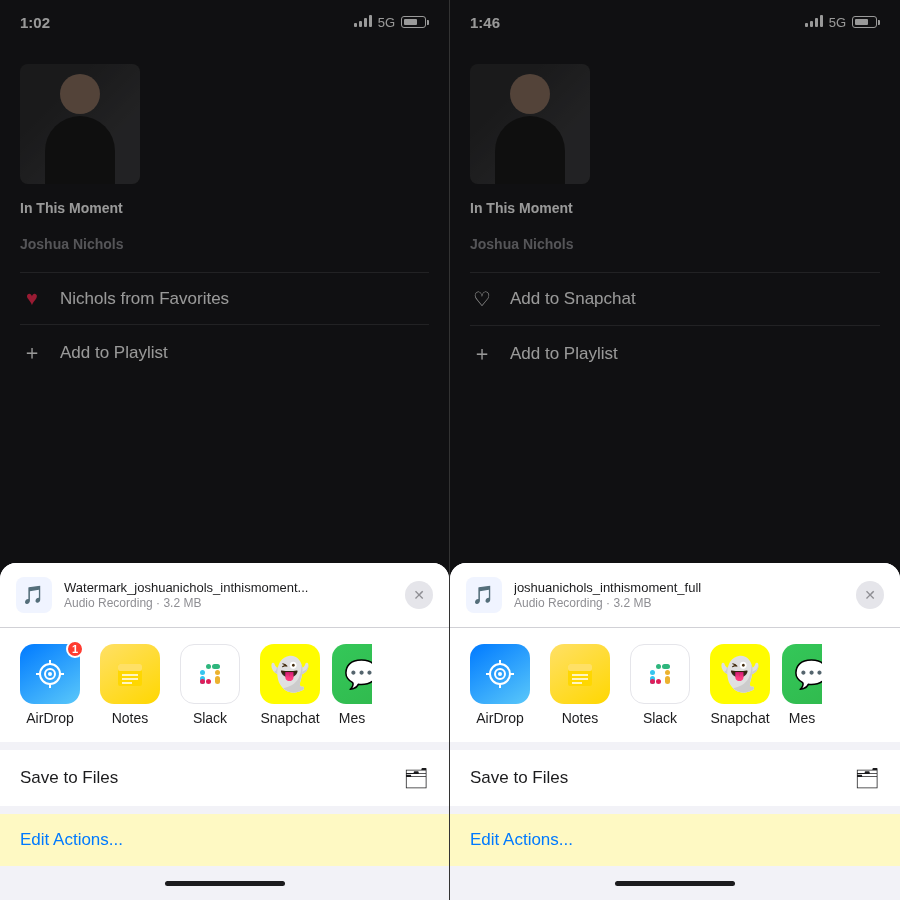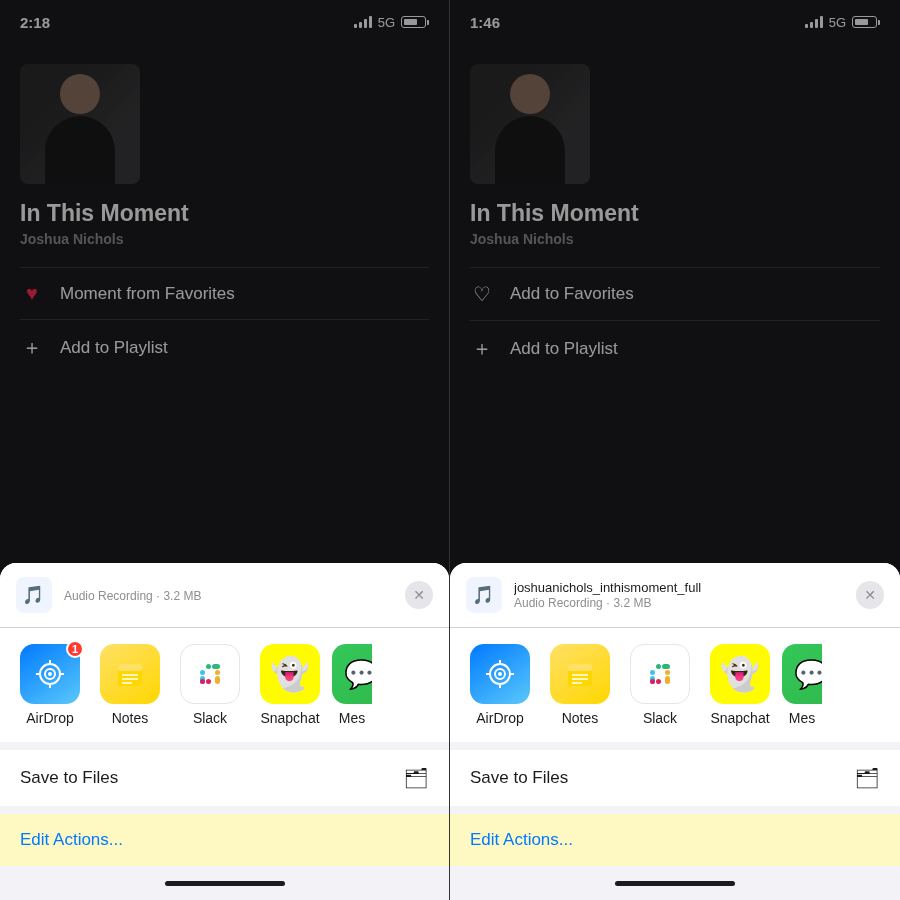--- a/index.html
+++ b/index.html
@@ -30,21 +30,20 @@
       justify-content: space-between;
       padding: 0 20px;
       background: #1c1c1e;
       color: white;
       font-size: 15px;
       font-weight: 600;
     }
 
     .status-right {
       display: flex;
-      align-items: center;
       gap: 6px;
       font-size: 13px;
       font-weight: 500;
     }
 
     
     .signal-bars {
       display: flex;
       align-items: flex-end;
       gap: 2px;
@@ -125,23 +124,23 @@
     .person-body {
       width: 70px;
       height: 70px;
       background: #1a1a1a;
       border-radius: 35px 35px 0 0;
       margin: 0 auto;
     }
 
     .track-title {
       color: white;
-      font-size: 23px;
+      font-size: 14px;
       font-weight: 600;
-      margin-bottom: 4px;
+      margin-bottom: 20px;
     }
 
     .track-artist {
       color: #8e8e93;
       font-size: 14px;
       margin-bottom: 20px;
       font-weight: bold;
     }
 
     .menu-item {
@@ -395,21 +394,21 @@
       background: rgba(0,0,0,0.4);
       z-index: 5;
     }
   </style>
 </head>
 <body>
 
 <div class="phone-screen left">
 
   <div class="status-bar">
-    <span>2:18</span>
+    <span>1:02</span>
     <div class="status-right">
       <div class="signal-bars">
         <span></span>
           <span></span>
           <span></span>
           <span></span>
       </div>
       <span>5G</span>
       <div class="battery">
         <div class="battery-body">
@@ -424,34 +423,35 @@
     <div class="album-art">
       <div class="person-figure">
         <div class="person-head"></div>
         <div class="person-body"></div>
       </div>
     </div>
     <div class="track-title">In This Moment</div>
     <div class="track-artist">Joshua Nichols</div>
     <div class="menu-item">
       <span class="menu-icon heart-filled">♥</span>
-      <span>Moment from Favorites</span>
+      <span>Nichols from Favorites</span>
     </div>
     <div class="menu-item">
       <span class="menu-icon">＋</span>
       <span>Add to Playlist</span>
     </div>
   </div>
 
   <div class="dimmed-overlay"></div>
 
   <div class="share-sheet">
     <div class="share-header">
       <div class="file-icon-box">🎵</div>
       <div class="file-info">
+        <div class="file-name">Watermark_joshuanichols_inthismoment...</div>
         <div class="file-meta">Audio Recording · 3.2 MB</div>
       </div>
       <div class="close-btn">✕</div>
     </div>
 
     <div class="apps-row">
 
       <div class="app-item">
         <div class="app-icon-wrap">
           <div class="app-icon airdrop-icon">
@@ -566,21 +566,21 @@
     <div class="album-art">
       <div class="person-figure">
         <div class="person-head"></div>
         <div class="person-body"></div>
       </div>
     </div>
     <div class="track-title">In This Moment</div>
     <div class="track-artist">Joshua Nichols</div>
     <div class="menu-item">
       <span class="menu-icon heart-empty">♡</span>
-      <span>Add to Favorites</span>
+      <span>Add to Snapchat</span>
     </div>
     <div class="menu-item">
       <span class="menu-icon">＋</span>
       <span>Add to Playlist</span>
     </div>
   </div>
 
   <div class="dimmed-overlay"></div>
 
   <div class="share-sheet">

